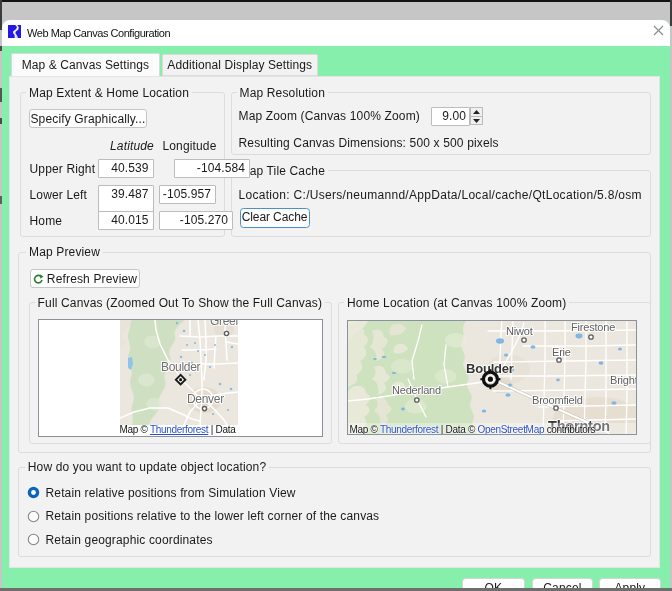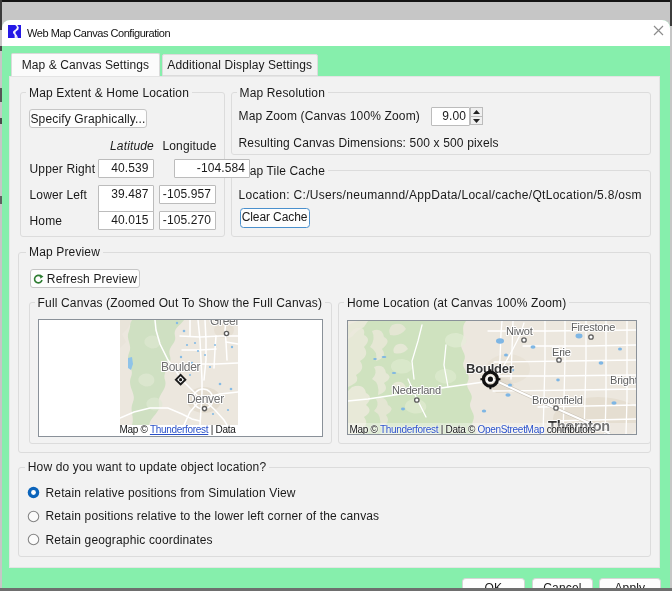--- a/index.html
+++ b/index.html
@@ -56,21 +56,21 @@
   <div class="lbl" style="left:108px;top:119px;width:43px;text-align:right;font-style:italic;">Latitude</div>
   <div class="lbl" style="left:160px;top:119px;width:54.5px;text-align:right;">Longitude</div>
   <div class="lbl" style="left:27.5px;top:142px;">Upper Right</div>
   <div class="lbl" style="left:27.5px;top:168px;">Lower Left</div>
   <div class="lbl" style="left:27.5px;top:194px;">Home</div>
   <div class="field" style="left:96px;top:139px;width:55.5px;height:18.5px;line-height:17px;padding-right:4px;">40.539</div>
   <div class="field" style="left:157px;top:139px;width:76px;height:18.5px;line-height:17px;padding-right:4px;margin-left:15px;">-104.584</div>
   <div class="field" style="left:96px;top:165px;width:55.5px;height:29px;line-height:17px;padding-right:4px;">39.487</div>
   <div class="field" style="left:157px;top:165px;width:57px;height:18.5px;line-height:17px;padding-right:4px;">-105.957</div>
   <div class="field" style="left:96px;top:191px;width:55.5px;height:18.5px;line-height:17px;padding-right:4px;">40.015</div>
-  <div class="field" style="left:157px;top:191px;width:57px;height:18.5px;line-height:17px;padding-right:4px;">-105.270</div>
+  <div class="field" style="left:157px;top:191px;width:74px;height:18.5px;line-height:17px;padding-right:4px;">-105.270</div>
 
   <div class="grp" style="left:228.5px;top:72px;width:420px;height:63px;">
     <span class="grptitle" style="left:5px;">Map Resolution</span>
   </div>
   <div class="lbl" style="left:236.5px;top:89px;">Map Zoom (Canvas 100% Zoom)</div>
   <div class="field" style="left:429px;top:87px;width:39px;height:18.5px;line-height:17px;padding-right:3px;">9.00</div>
   <div class="in" style="left:468px;top:87px;width:12.5px;height:18.5px;z-index:4;">
     <div style="position:absolute;left:0;top:0;width:12.5px;height:9.7px;background:#f0f0f0;border:1px solid #bcbcbc;"></div>
     <div style="position:absolute;left:0;top:8.8px;width:12.5px;height:9.7px;background:#f0f0f0;border:1px solid #bcbcbc;"></div>
     <svg style="position:absolute;left:3px;top:3.2px;" width="7" height="4" viewBox="0 0 7 4">

